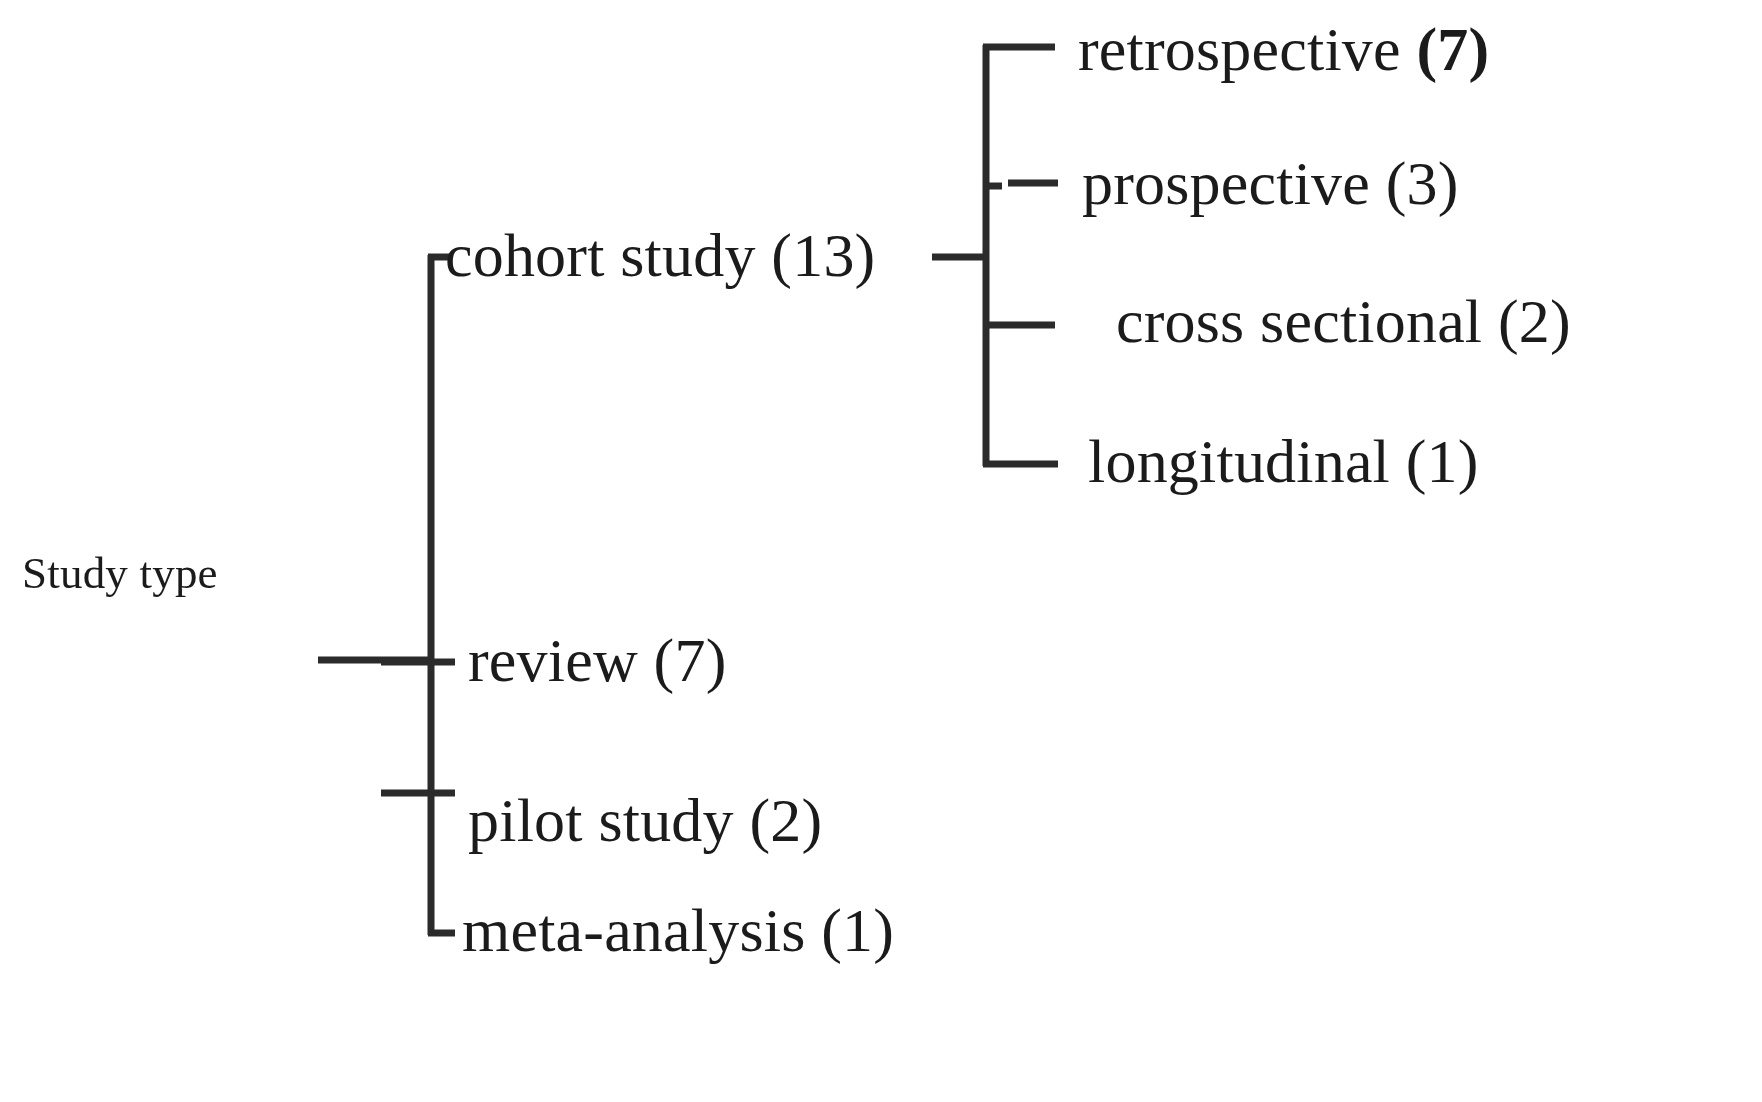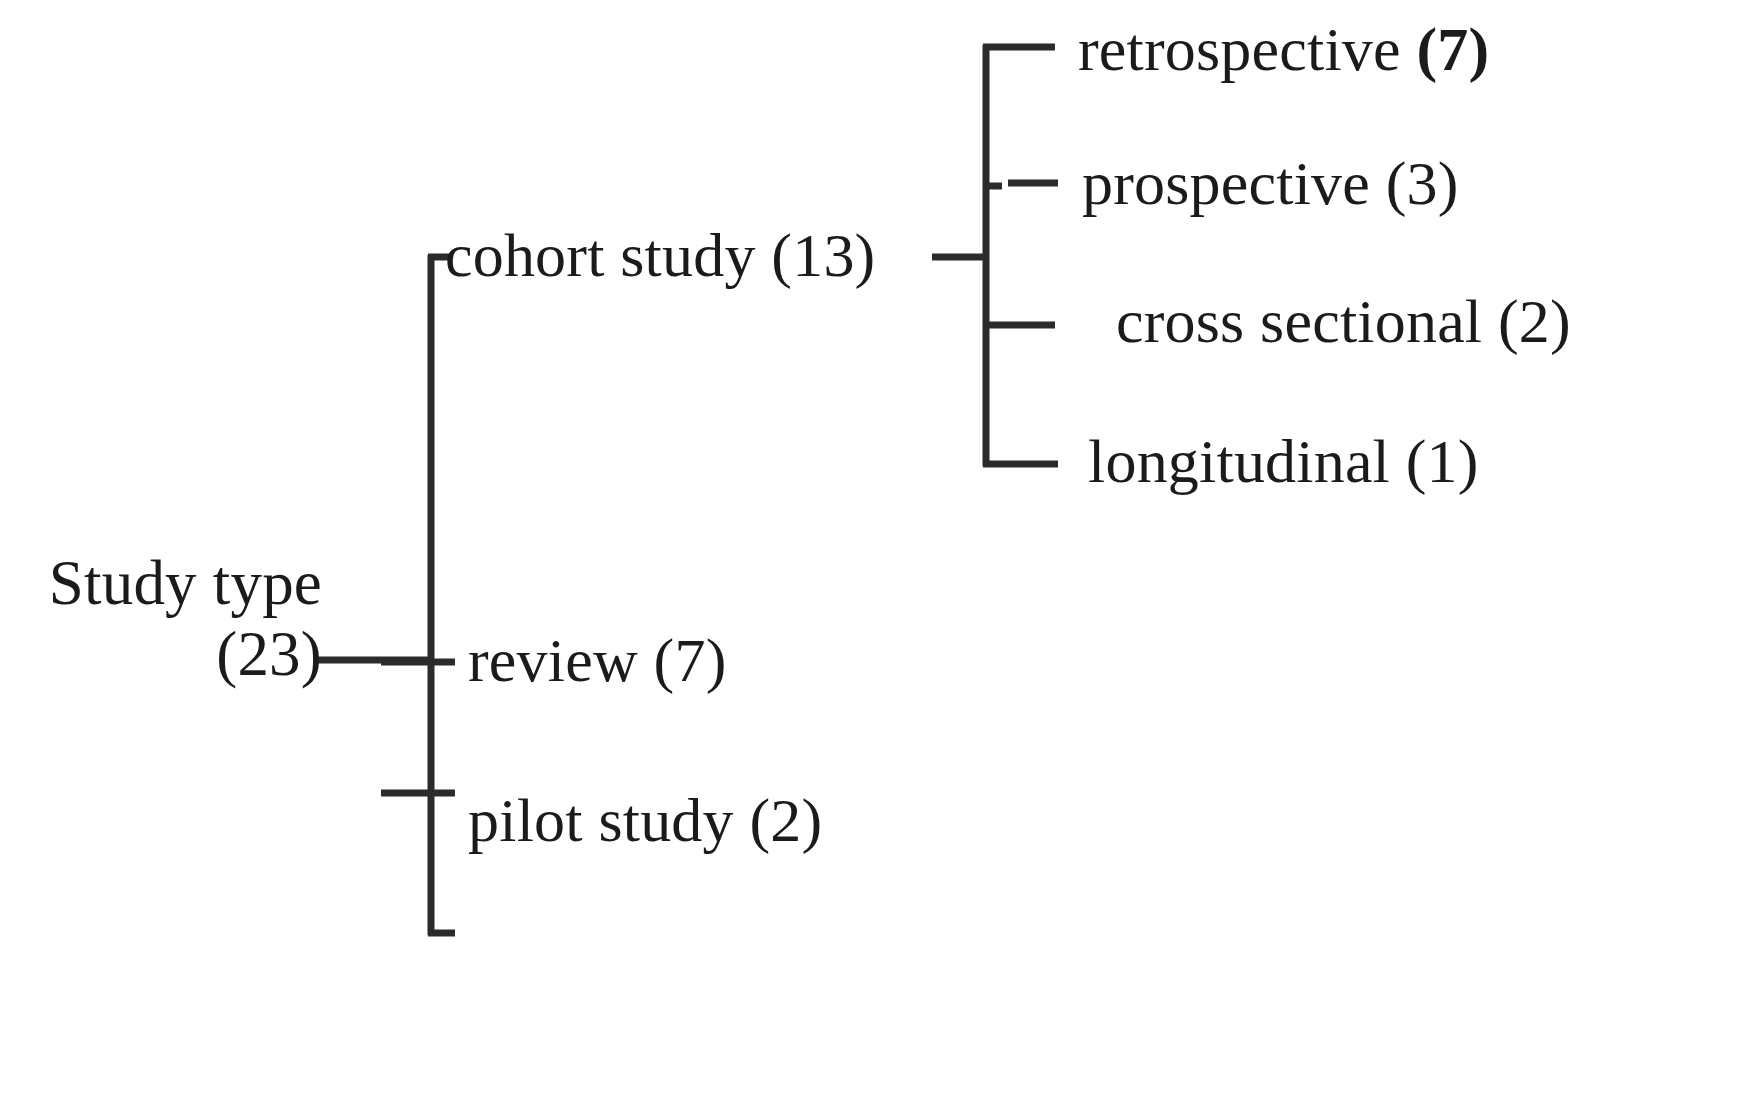--- a/index.html
+++ b/index.html
@@ -28,22 +28,22 @@
   }
   .node-label {
     position: absolute;
     white-space: nowrap;
     font-size: 62px;
     line-height: 1.08;
     color: #1b1b1b;
     letter-spacing: 0.2px;
   }
   .node-label.root {
-    text-align: right;
-    font-size: 63px;
+    text-align: left;
+    font-size: 45px;
     line-height: 1.12;
   }
   .root-line1 { display: block; }
   .root-line2 { display: block; }
 
   
   #label-root        { left: 22px;   top: 548px;  width: 300px; }
   #label-cohort      { left: 445px;  top: 222px; }
   #label-review      { left: 468px;  top: 627px; }
   #label-pilot       { left: 468px;  top: 787px; }
@@ -79,29 +79,29 @@
       <line x1="983" y1="47" x2="1055" y2="47"></line>
       <line x1="983" y1="186" x2="1002" y2="186"></line>
       <line x1="1008" y1="183" x2="1058" y2="183"></line>
       <line x1="983" y1="325" x2="1055" y2="325"></line>
       <line x1="983" y1="464" x2="1058" y2="464"></line>
     </g>
   </svg>
 
   <div class="node-label root" id="label-root">
     <span class="root-line1">Study type</span>
-    <span class="root-line2">(23)</span>
   </div>
 
   <div class="node-label" id="label-cohort">cohort study (13)</div>
 
   <div class="node-label" id="label-review">review (7)</div>
 
   <div class="node-label" id="label-pilot">pilot study (2)</div>
 
+  <div class="node-label" id="label-meta">meta-analysis (1)</div>
 
   <div class="node-label" id="label-retro">
     <span>retrospective</span><span>&nbsp;</span><span class="count-strong">(7)</span>
   </div>
 
   <div class="node-label" id="label-pro">prospective (3)</div>
 
   <div class="node-label" id="label-cross">cross sectional (2)</div>
 
   <div class="node-label" id="label-long">longitudinal (1)</div>

